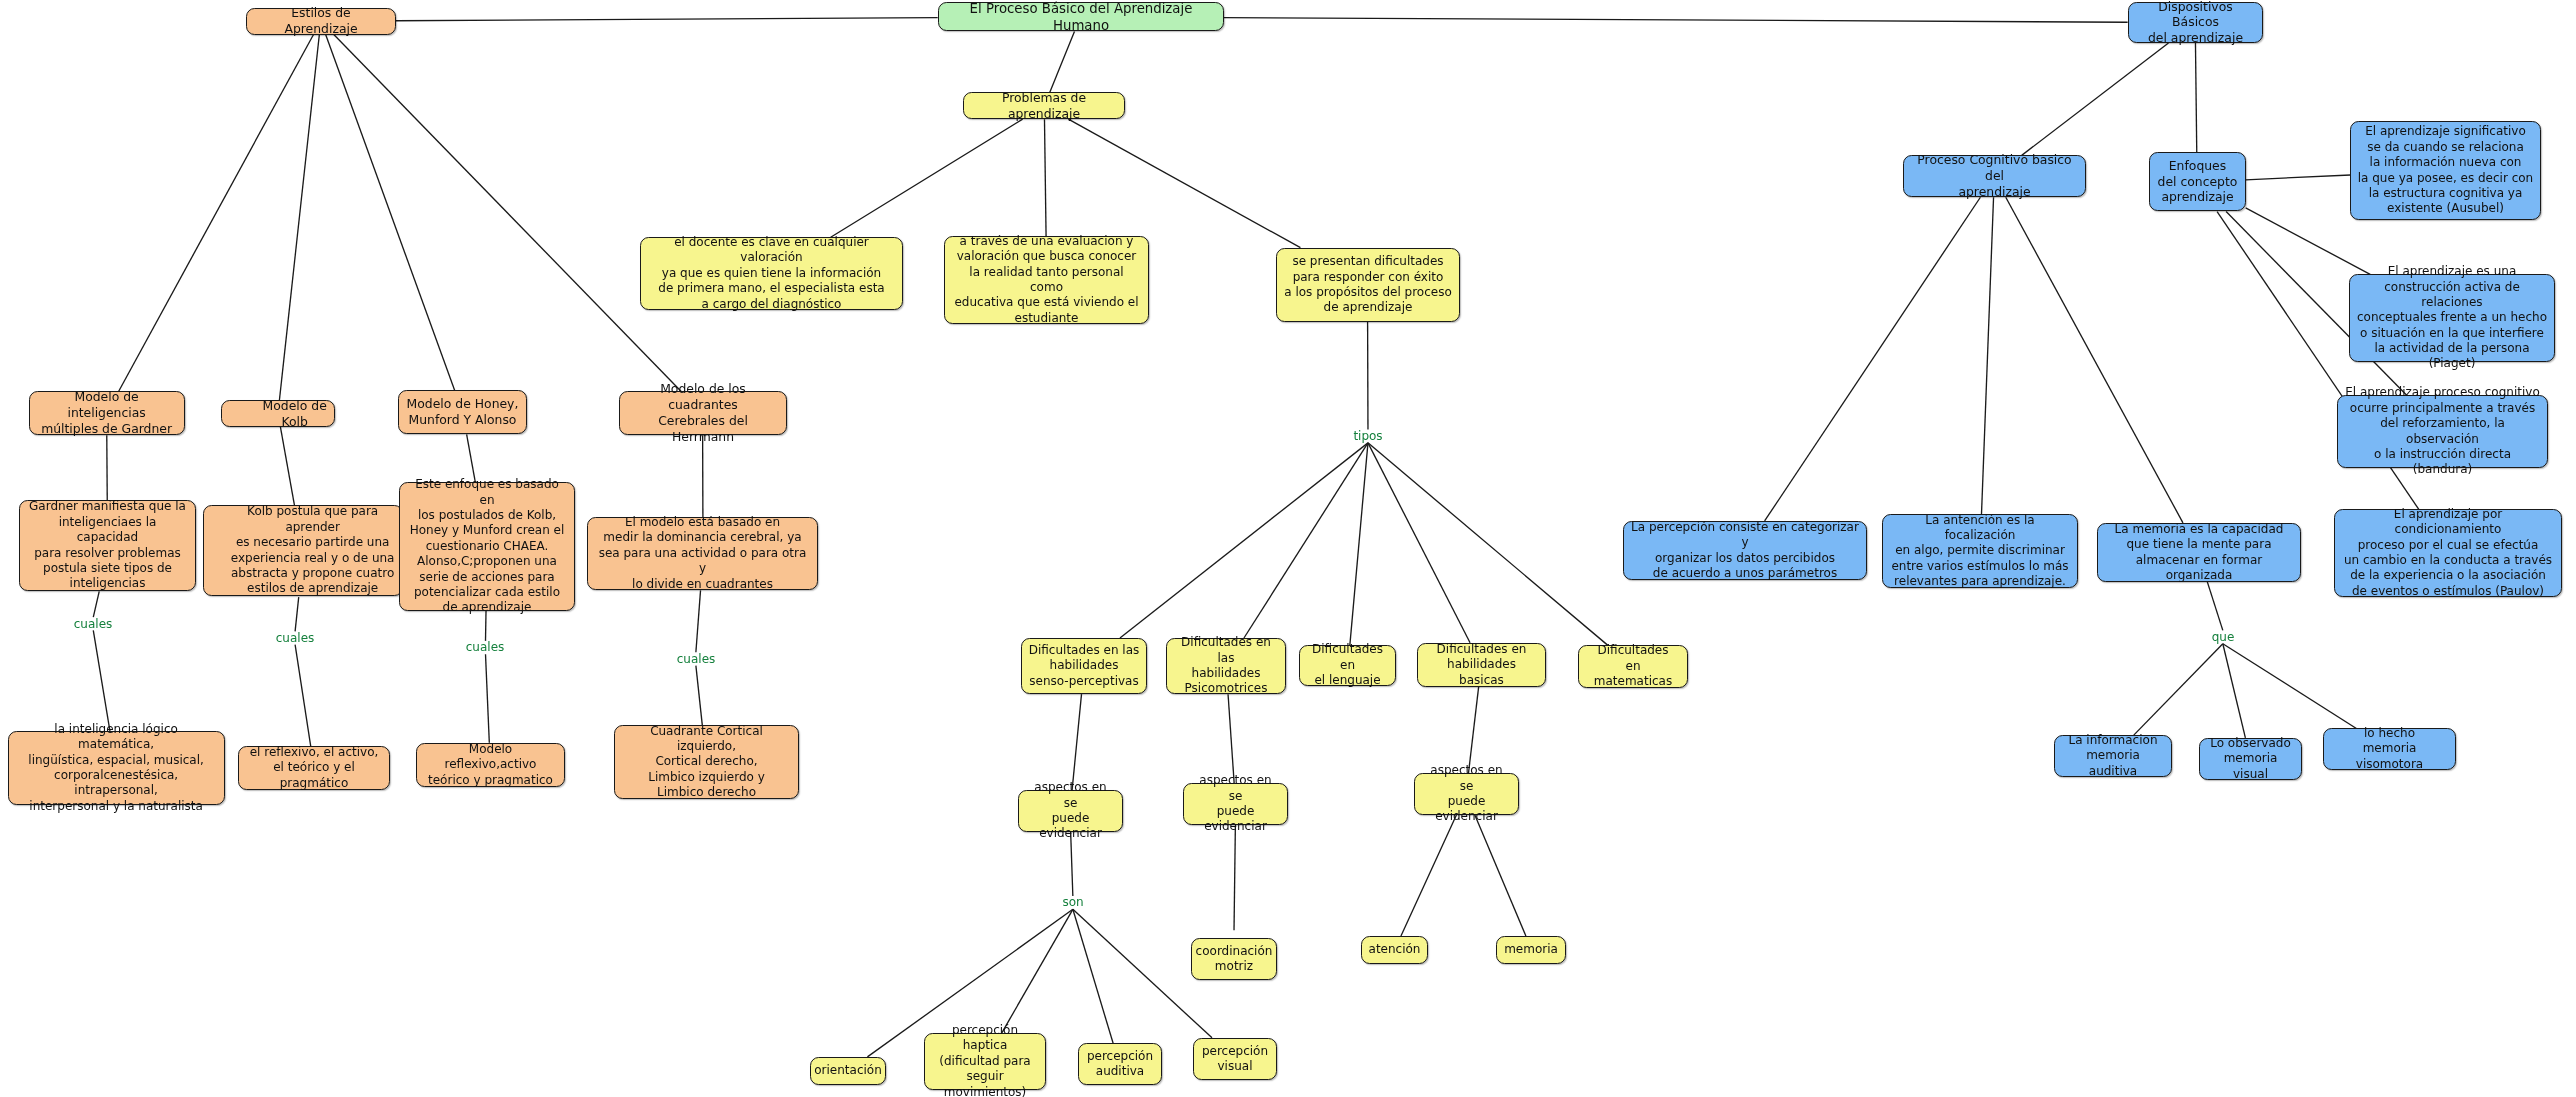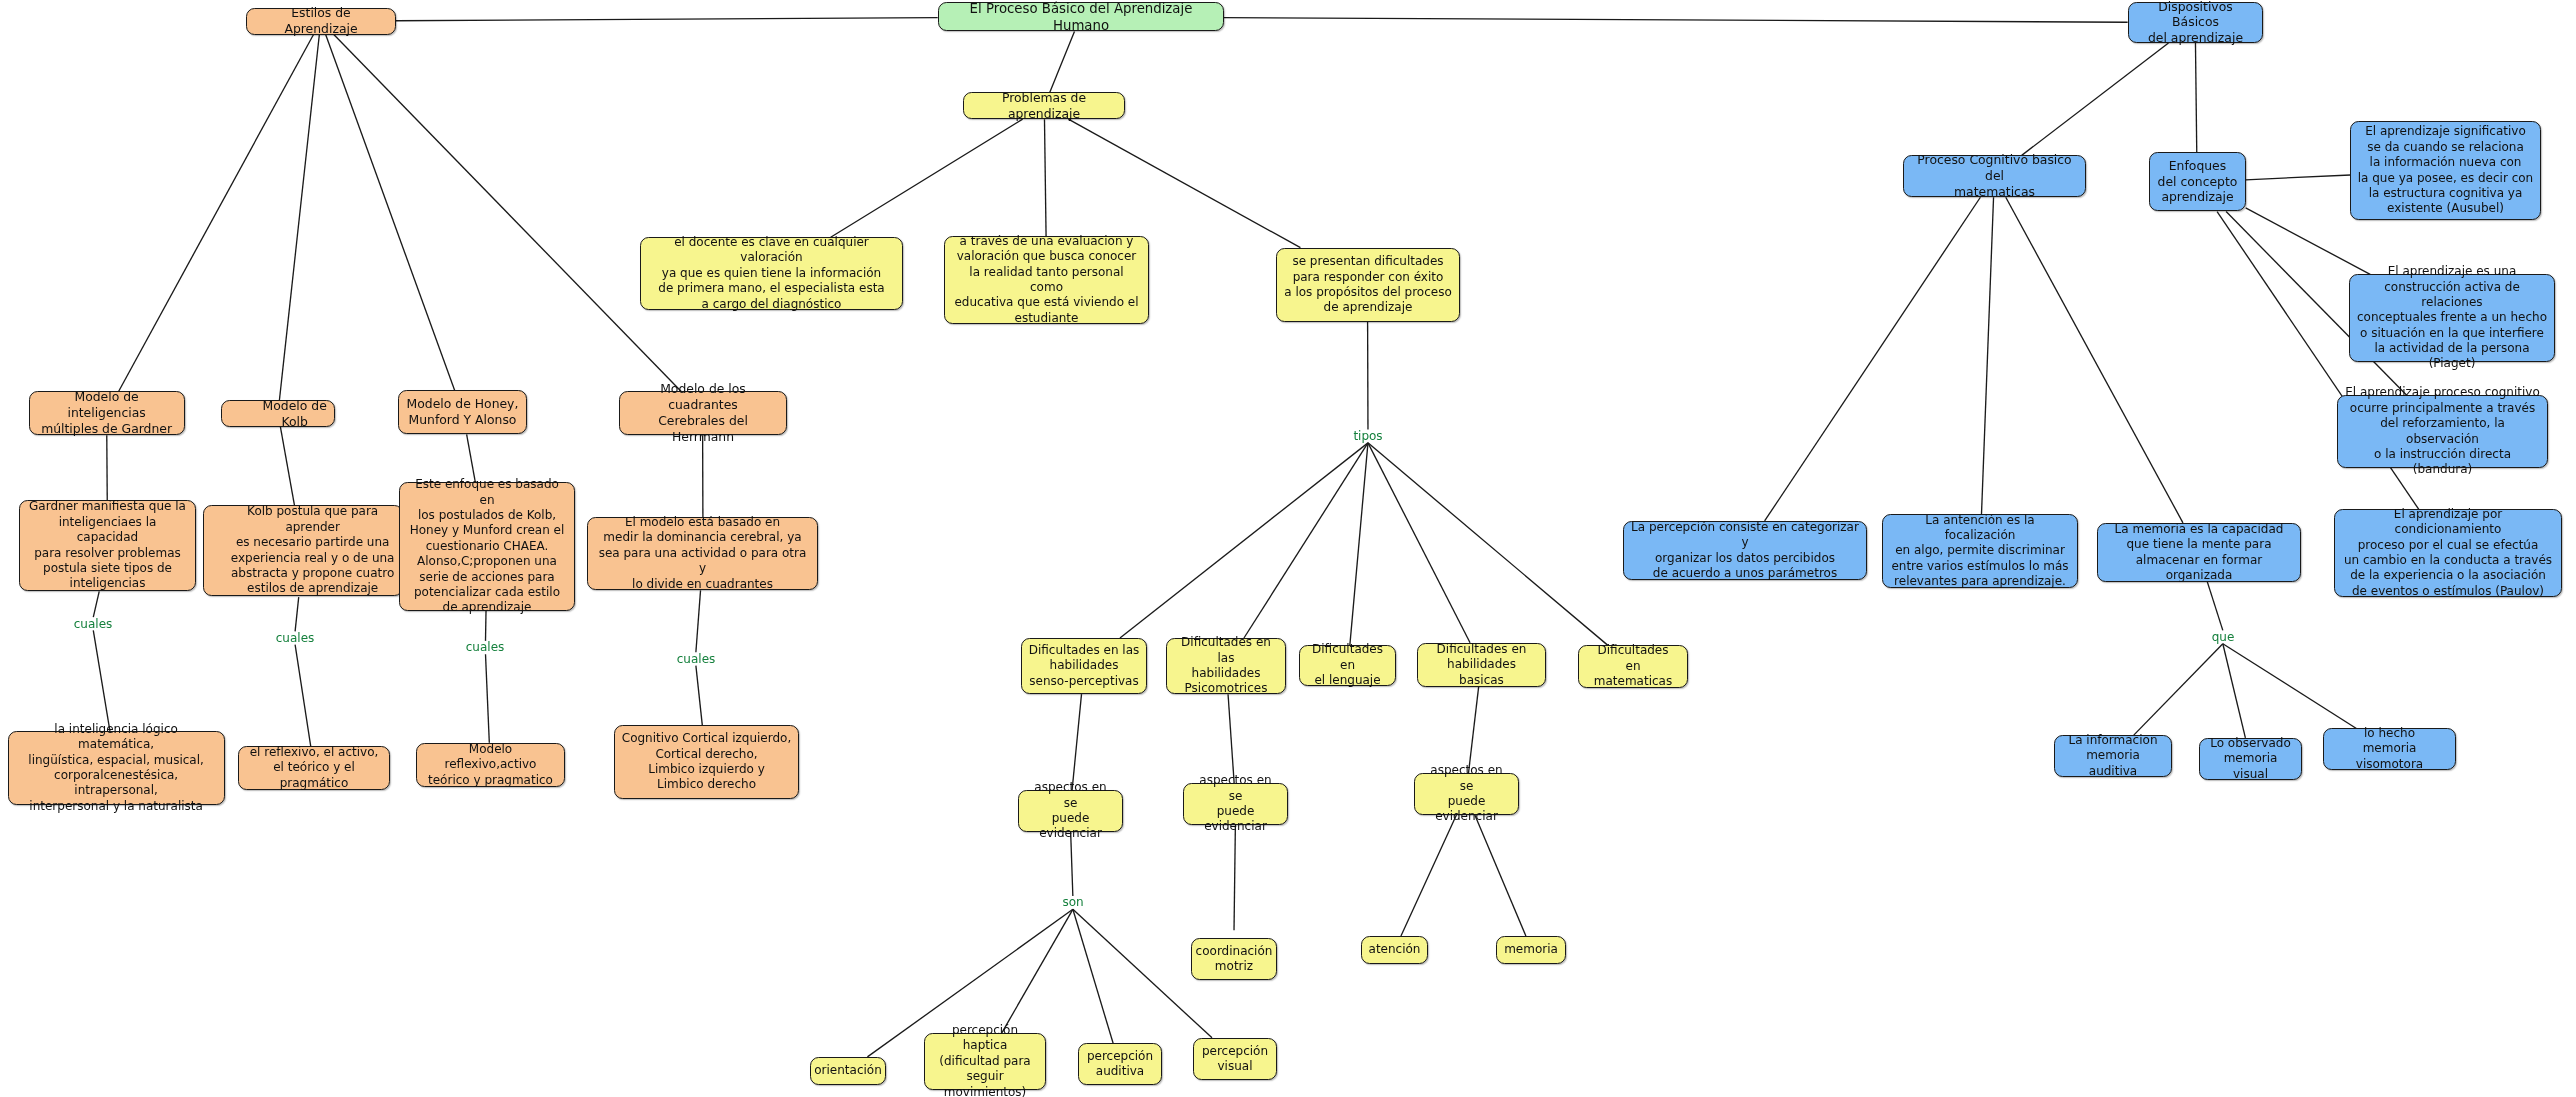--- a/index.html
+++ b/index.html
@@ -159,21 +159,21 @@
 sea para una actividad o para otra y
 lo divide en cuadrantes</div>
       <div class="node n-orange" style="left: 7.6px; top: 731px; width: 217px; height: 74px; font-size: 12px;">la inteligencia lógico matemática,
 lingüística, espacial, musical,
 corporalcenestésica, intrapersonal,
 interpersonal y la naturalista</div>
       <div class="node n-orange" style="left: 238px; top: 746px; width: 152px; height: 44px; font-size: 12px;">el reflexivo, el activo,
 el teórico y el pragmático</div>
       <div class="node n-orange" style="left: 416px; top: 743px; width: 149px; height: 44px; font-size: 12px;">Modelo reflexivo,activo
 teórico y pragmatico</div>
-      <div class="node n-orange" style="left: 614px; top: 725px; width: 185px; height: 74px; font-size: 12px;">Cognitivo Cortical izquierdo,
+      <div class="node n-orange" style="left: 614px; top: 725px; width: 185px; height: 74px; font-size: 12px;">Cuadrante Cortical izquierdo,
 Cortical derecho,
 Limbico izquierdo y
 Limbico derecho</div>
       <div class="node n-yellow" style="left: 1021px; top: 638px; width: 126px; height: 56px; font-size: 12px;">Dificultades en las
 habilidades
 senso-perceptivas</div>
       <div class="node n-yellow" style="left: 1166px; top: 638px; width: 120px; height: 56px; font-size: 12px;">Dificultades en las
 habilidades
 Psicomotrices</div>
       <div class="node n-yellow" style="left: 1299px; top: 645px; width: 97px; height: 41px; font-size: 12px;">Dificultades en
@@ -194,21 +194,21 @@
       <div class="node n-yellow" style="left: 1496px; top: 936px; width: 70px; height: 28px; font-size: 12px;">memoria</div>
       <div class="node n-yellow" style="left: 810px; top: 1057px; width: 76px; height: 28px; font-size: 12px;">orientación</div>
       <div class="node n-yellow" style="left: 924px; top: 1033px; width: 122px; height: 57px; font-size: 12px;">percepción haptica
 (dificultad para
 seguir movimientos)</div>
       <div class="node n-yellow" style="left: 1078px; top: 1043px; width: 84px; height: 42px; font-size: 12px;">percepción
 auditiva</div>
       <div class="node n-yellow" style="left: 1193px; top: 1038px; width: 84px; height: 42px; font-size: 12px;">percepción
 visual</div>
       <div class="node n-blue" style="left: 1903px; top: 155px; width: 183px; height: 42px; font-size: 12.4px;">Proceso Cognitivo basico del
-matematicas</div>
+aprendizaje</div>
       <div class="node n-blue" style="left: 2149px; top: 152px; width: 97px; height: 59px; font-size: 12.4px;">Enfoques
 del concepto
 aprendizaje</div>
       <div class="node n-blue" style="left: 2350px; top: 121px; width: 191px; height: 99px; font-size: 12px;">El aprendizaje significativo
 se da cuando se relaciona
 la información nueva con
 la que ya posee, es decir con
 la estructura cognitiva ya
 existente (Ausubel)</div>
       <div class="node n-blue" style="left: 2349px; top: 274px; width: 206px; height: 88px; font-size: 12px;">El aprendizaje es una

